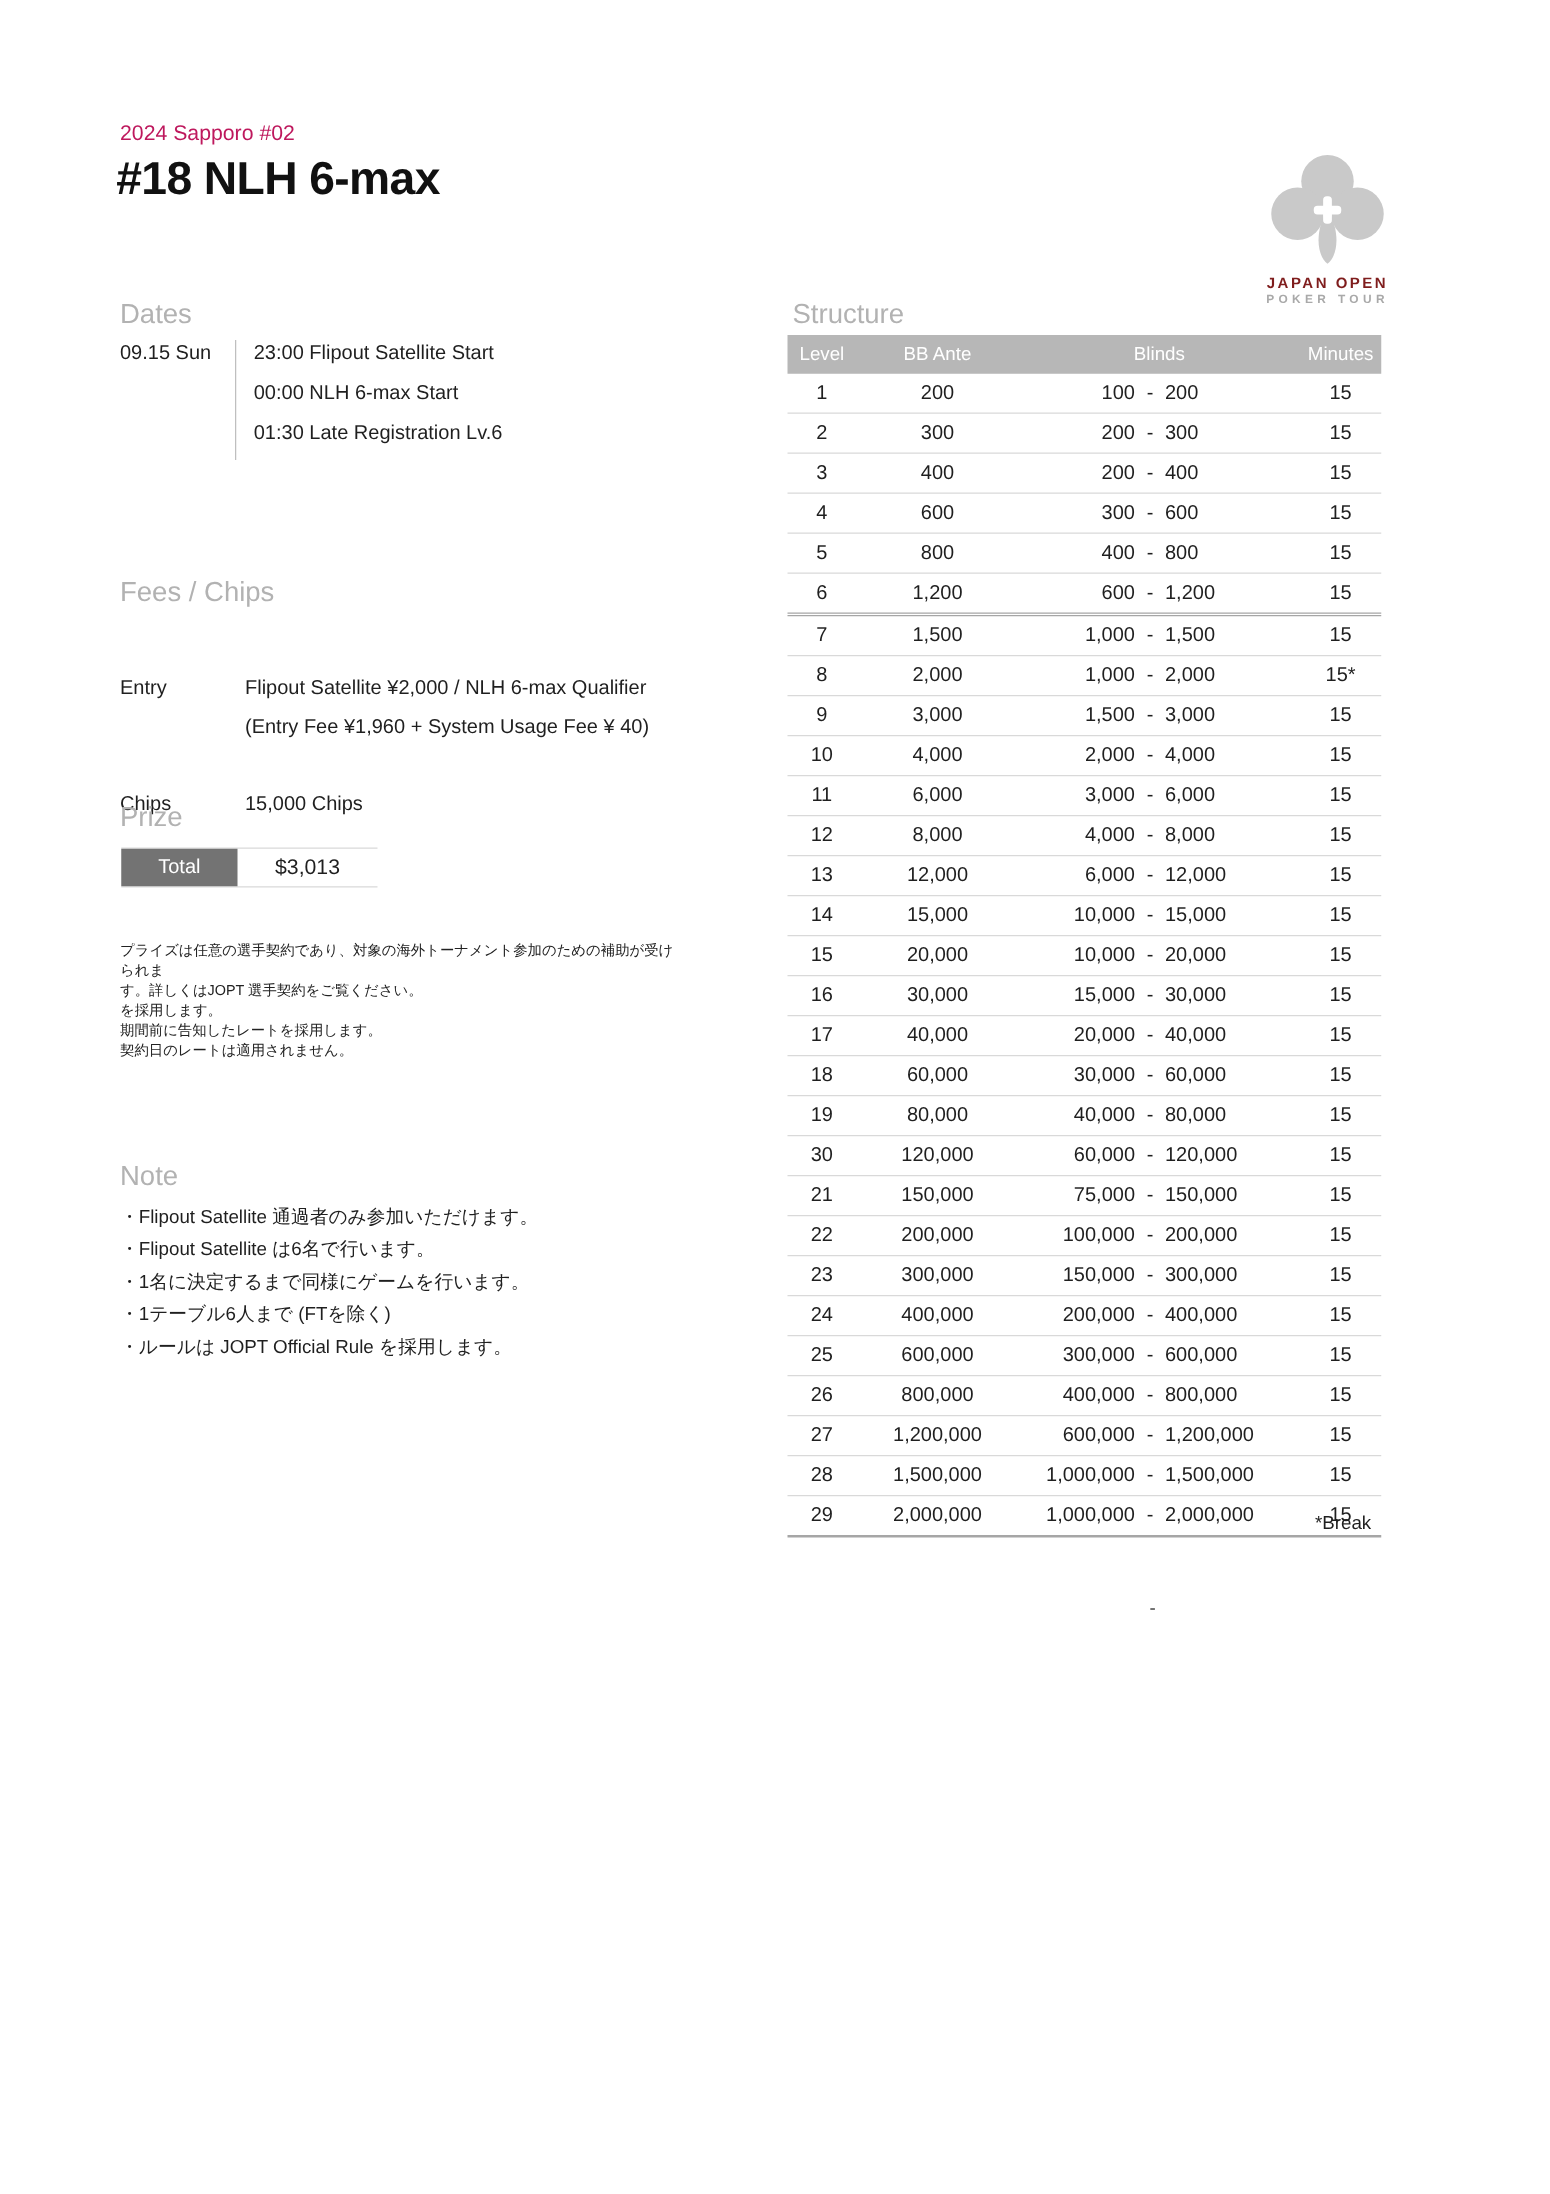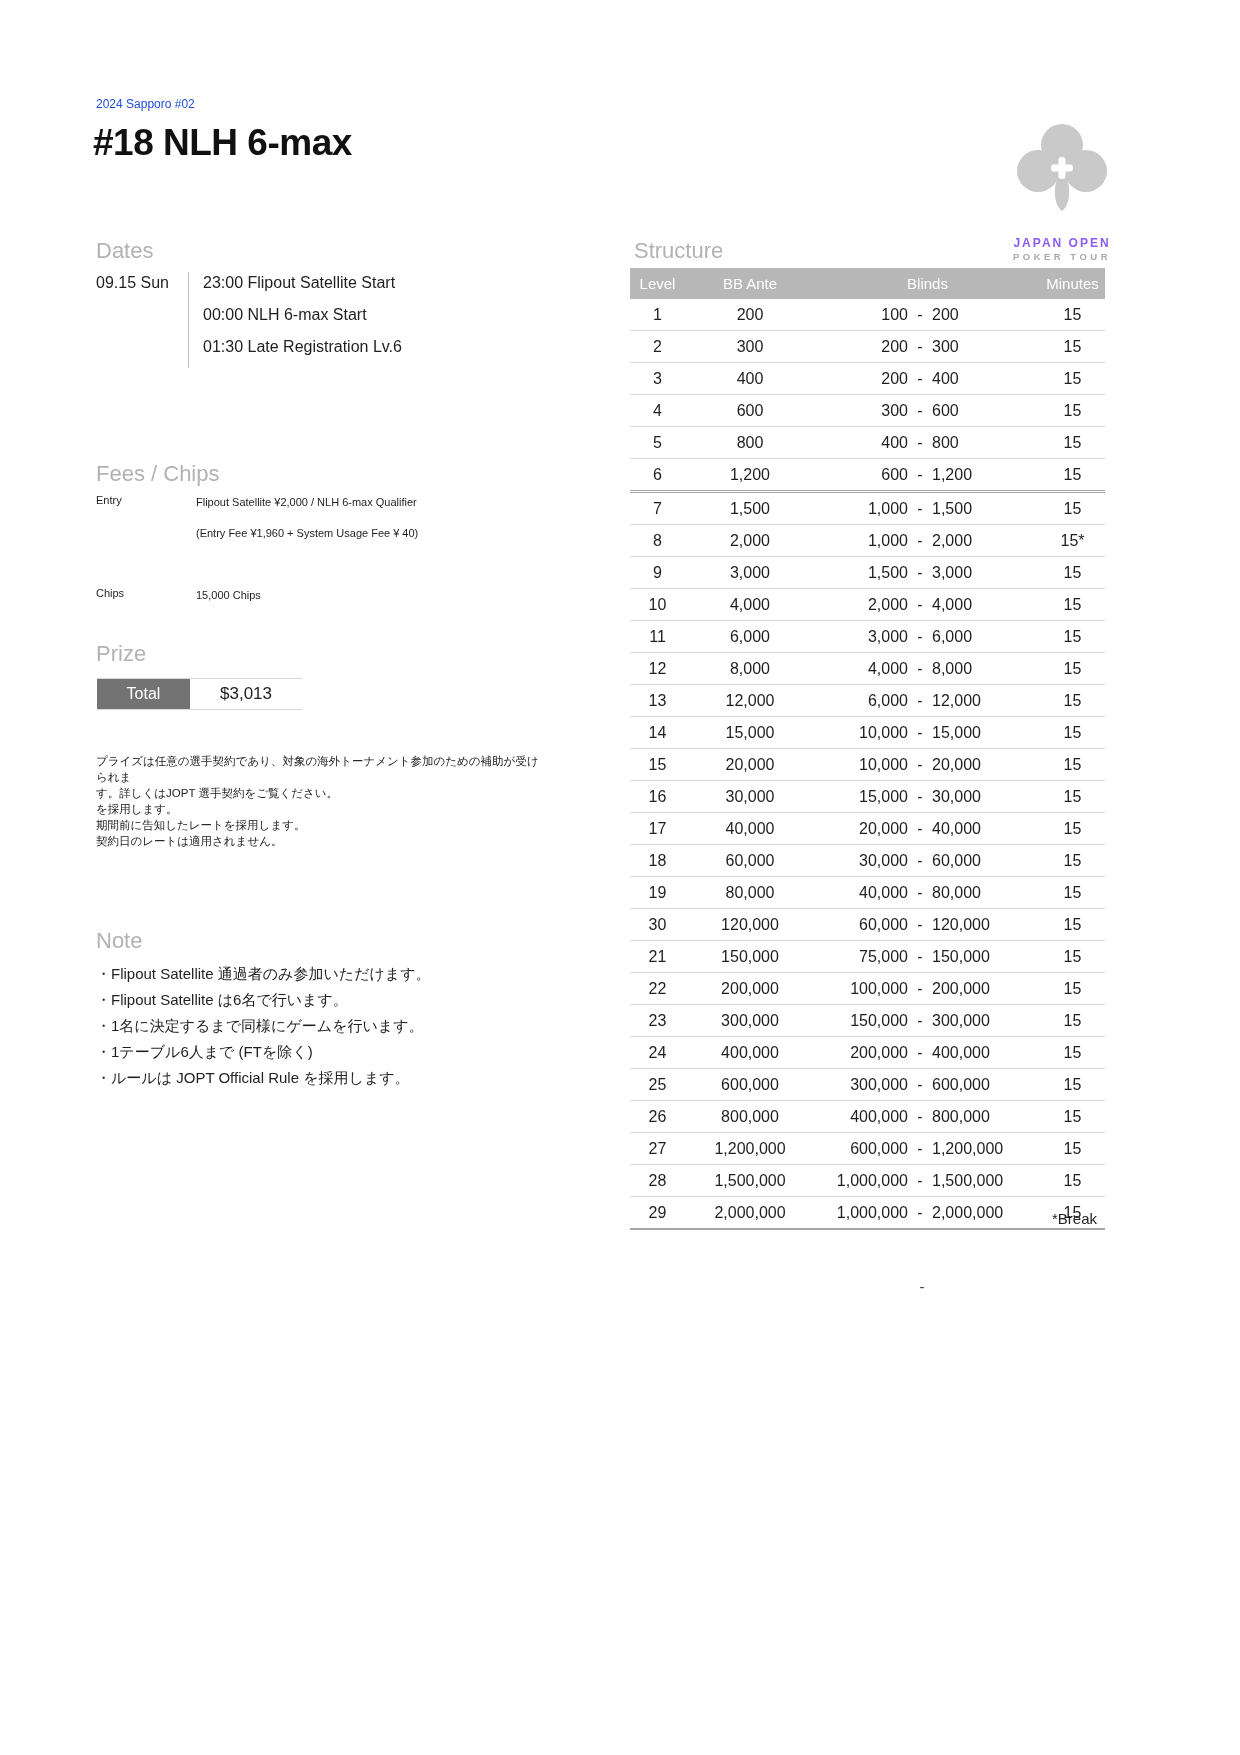--- a/index.html
+++ b/index.html
@@ -1,41 +1,41 @@
 <!DOCTYPE html>
 <html><head>
 <meta charset="utf-8">
 <style>
   html,body{margin:0;padding:0;background:#ffffff;}
   body{width:1240px;height:1755px;position:relative;font-family:"Liberation Sans","DejaVu Sans",sans-serif;color:#1f1f1f;}
   .abs{position:absolute;}
 
-  .event-series{top:97px;left:96px;font-size:12px;color:#1d4ed8;}
+  .event-series{top:97px;left:96px;font-size:17px;color:#be185d;}
   .page-title{top:122px;left:93px;font-size:37px;font-weight:bold;letter-spacing:-0.5px;margin:0;color:#111;}
 
   
   .logo{top:120px;left:1006px;width:112px;text-align:center;}
-  .logo-line1{font-size:12px;font-weight:bold;letter-spacing:2px;color:#8b5cf6;margin-top:18px;white-space:nowrap;}
+  .logo-line1{font-size:12px;font-weight:bold;letter-spacing:2px;color:#7f1d1d;margin-top:0;white-space:nowrap;}
   .logo-line2{font-size:9.5px;font-weight:bold;letter-spacing:3.5px;color:#a9a9a9;margin-top:1px;white-space:nowrap;}
 
   .sec-heading{font-size:22px;color:#b2b2b2;}
   .dates-heading{top:238px;left:96px;}
   .fees-heading{top:461px;left:96px;}
   .prize-heading{top:641px;left:96px;}
   .note-heading{top:928px;left:96px;}
   .structure-heading{top:238px;left:634px;}
 
   
   .dates-body{top:272px;left:96px;display:flex;font-size:16px;}
   .date-label{width:80px;padding-top:2px;}
   .schedule{border-left:1px solid #bfbfbf;padding-left:14px;margin-left:12px;}
   .schedule-item{padding-top:2px;margin-bottom:13px;line-height:17px;white-space:nowrap;}
 
   
-  .kv{display:flex;font-size:11px;}
+  .kv{display:flex;font-size:16px;margin-top:48px;}
   .entry-row{top:494px;left:96px;}
   .chips-row{top:587px;left:96px;}
   .kv .k{width:100px;}
   .kv .v div{line-height:17px;}
   .entry-detail{margin-top:14px;}
 
   
   .prize-table{top:678px;left:97px;display:flex;border-top:1px solid #d9d9d9;border-bottom:1px solid #d9d9d9;}
   .prize-total{width:93px;height:30px;background:#737373;color:#ffffff;display:flex;align-items:center;justify-content:center;font-size:16px;}
   .prize-value{width:112px;height:30px;display:flex;align-items:center;justify-content:center;font-size:17px;}

